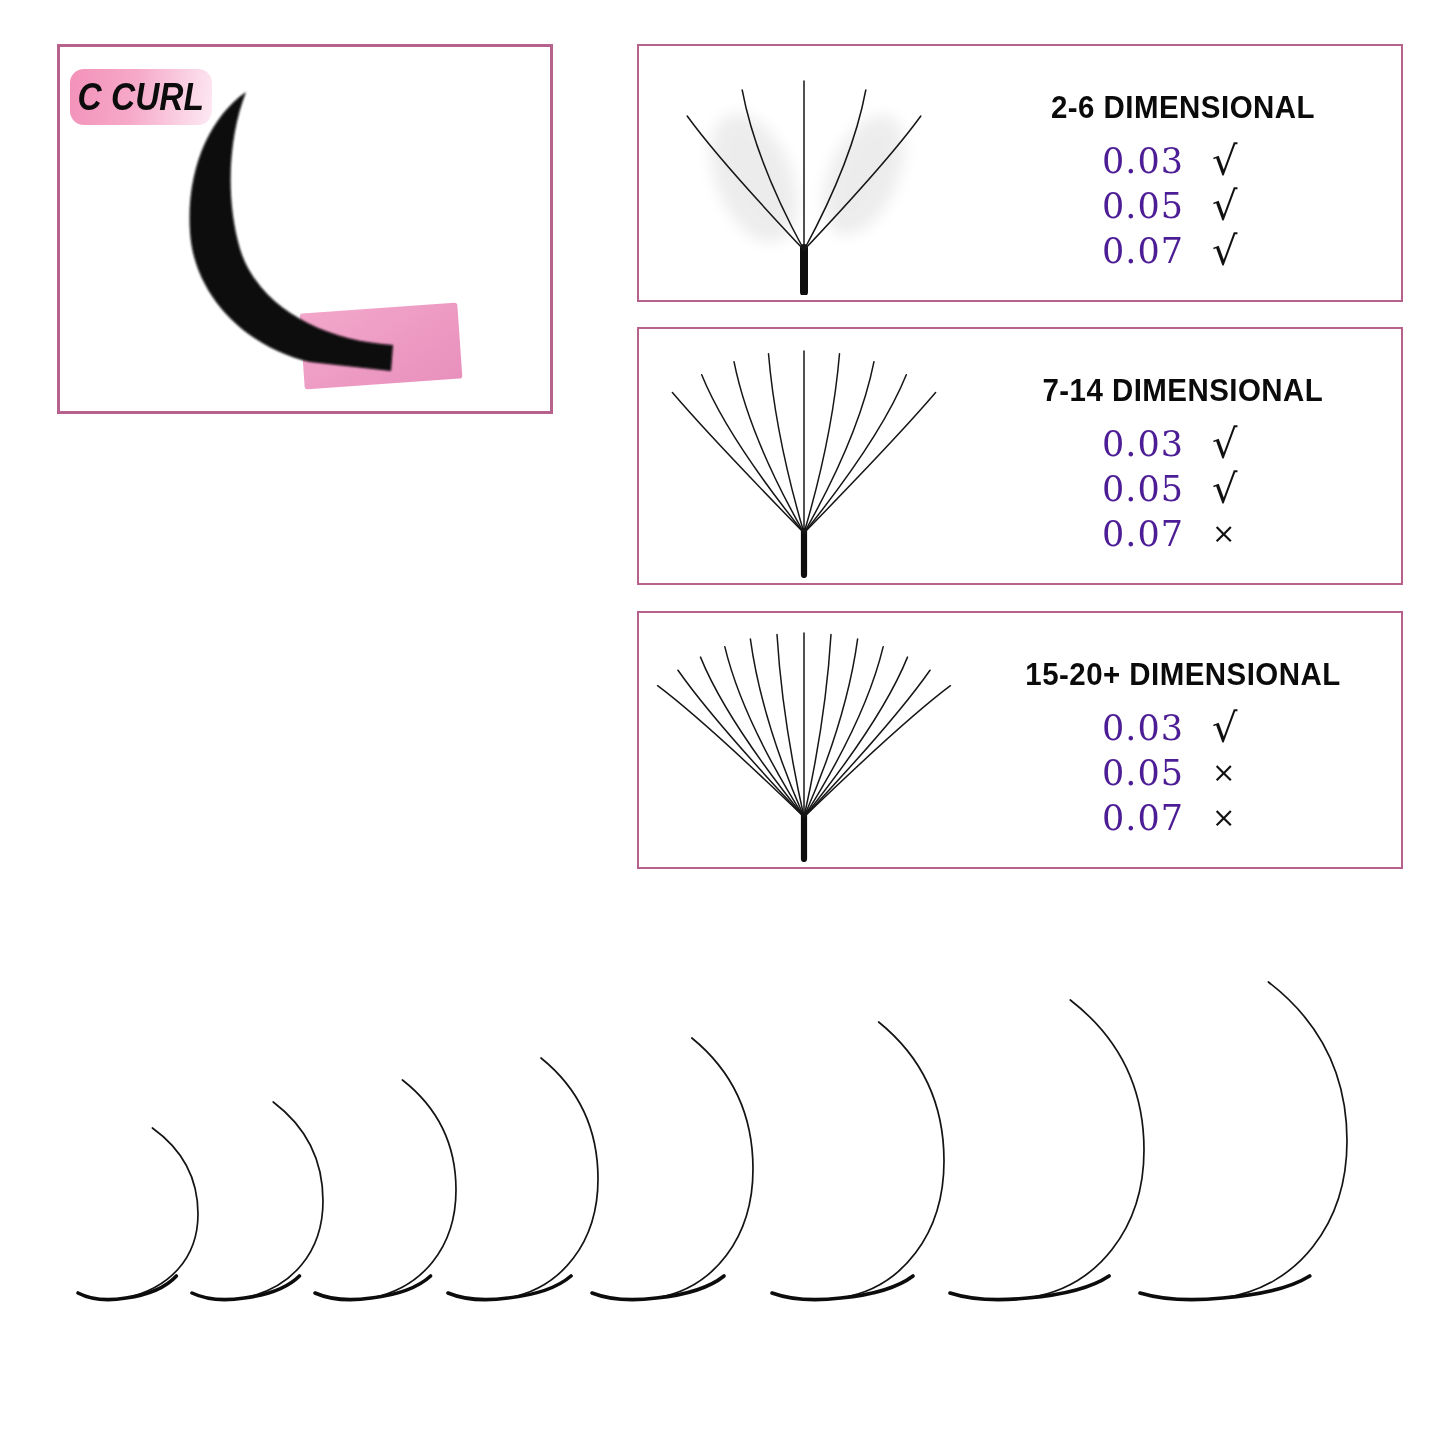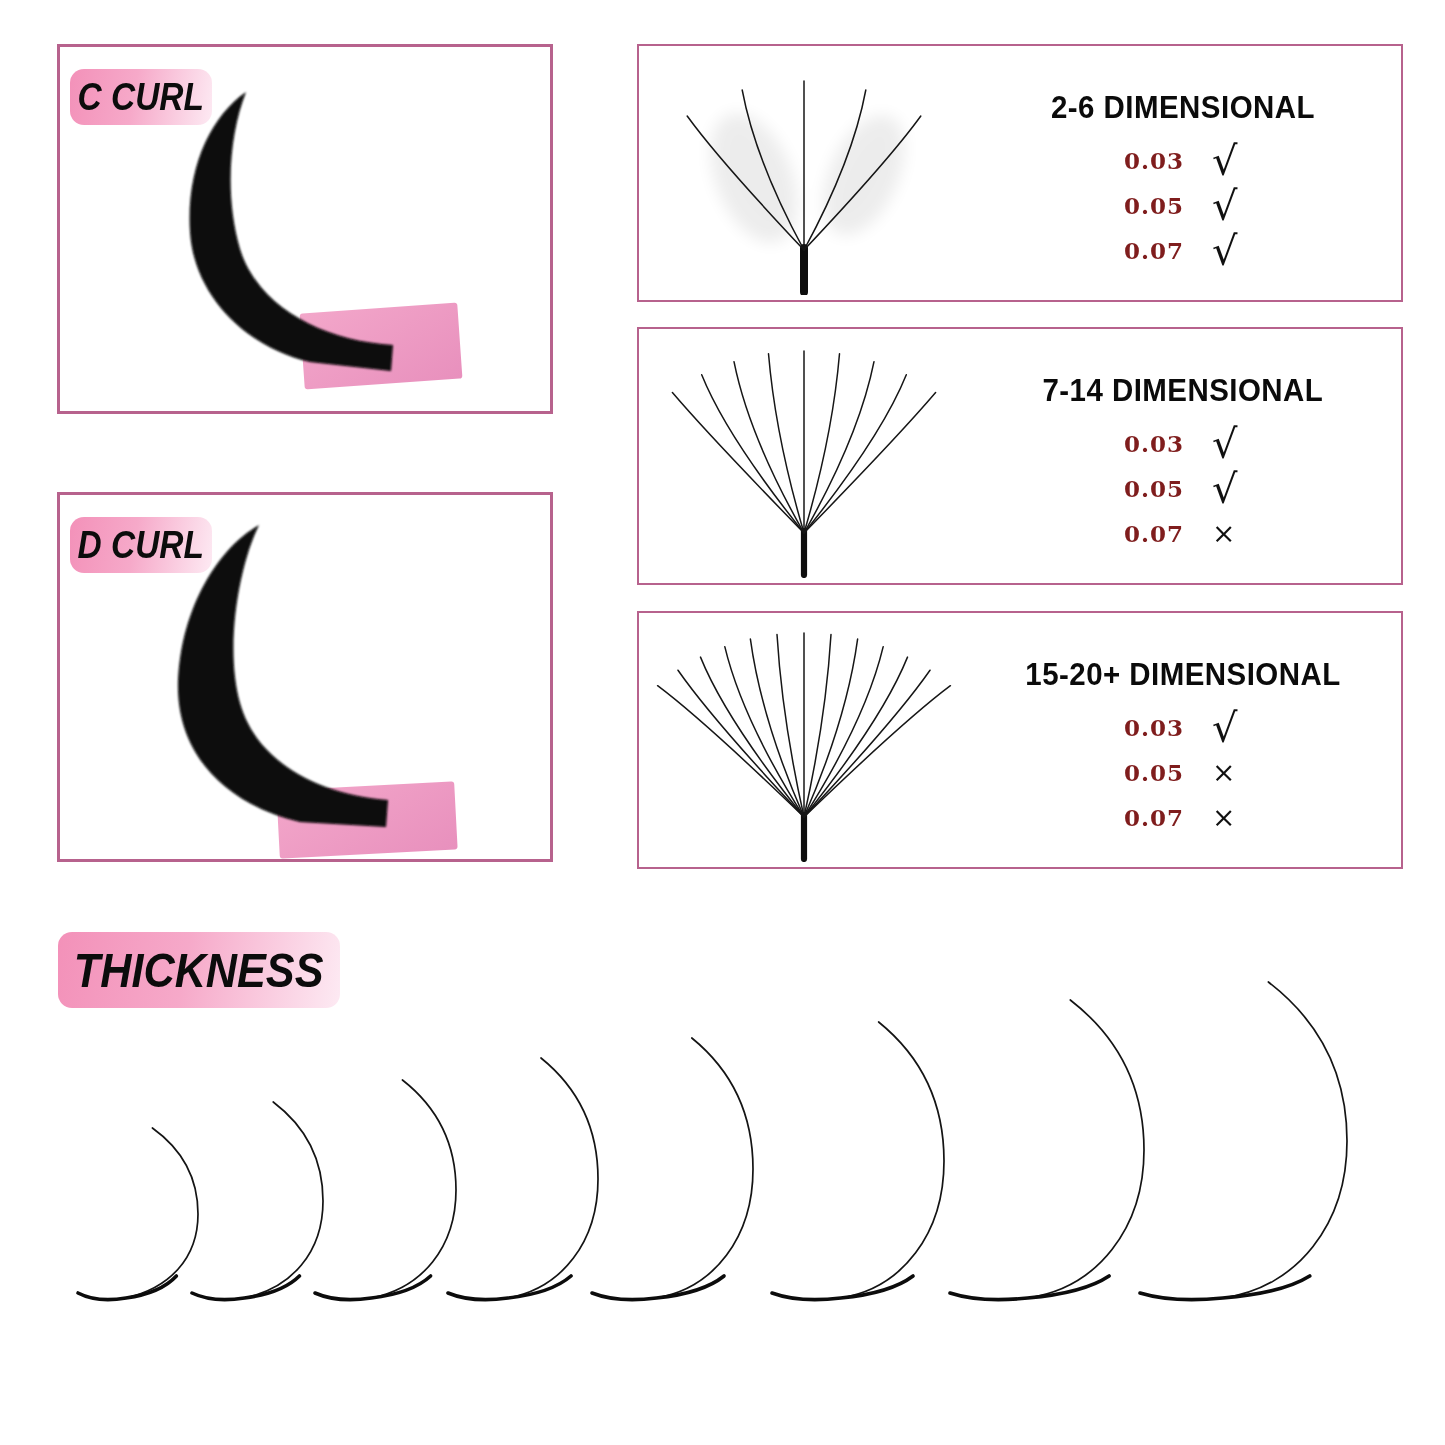--- a/index.html
+++ b/index.html
@@ -27,22 +27,22 @@
   
   .dim-card{position:absolute;left:637px;width:766px;height:258px;border:2.5px solid var(--border);
       box-sizing:border-box;background:#fff;}
   .fan{position:absolute;left:15px;bottom:5px;width:340px;height:235px;}
   .dim-right{position:absolute;left:345px;top:0;width:398px;height:100%;
       display:flex;flex-direction:column;align-items:center;}
   .dim-title{margin:44px 0 0;font-size:31px;font-weight:bold;letter-spacing:.5px;
       transform:scaleX(.95);white-space:nowrap;color:#0b0b0b;}
   .rows{margin-top:12px;display:flex;flex-direction:column;}
   .row{display:flex;align-items:center;height:45px;}
-  .row .val{font-family:"DejaVu Serif",serif;font-size:23px;letter-spacing:1px;
-      width:102px;text-align:right;color:#7f1d1d;font-weight:bold;}
+  .row .val{font-family:"DejaVu Serif",serif;font-size:35px;letter-spacing:1px;
+      width:102px;text-align:right;color:#4c1d95;}
   .row .mark{width:72px;text-align:left;margin-left:28px;font-family:"DejaVu Serif",serif;color:#101010;}
   .mark.check{font-size:40px;line-height:40px;}
   .mark.cross{font-size:28px;}
 
   
   #lengthSvg{position:absolute;left:0;top:958px;width:1445px;height:362px;}
   .size-bar{position:absolute;left:54px;top:1334px;width:1350px;height:54px;border-radius:27px;
       background:linear-gradient(180deg,#f9a6c4 0%,var(--bar) 50%,#ee7fa8 100%);}
   .size-label{position:absolute;top:50%;transform:translate(-50%,-50%);
       font-family:"DejaVu Serif",serif;font-style:italic;font-size:29px;color:#18181a;white-space:nowrap;
@@ -67,40 +67,20 @@
       <path filter="url(#softC)" fill="#070707" d="M 186,45
            C 150,70 126,122 130,185
            C 134,248 185,300 250,315
            L 331,324
            L 333,298
            C 263,294 198,260 180,202
            C 164,146 170,86 186,45 Z"></path>
     </svg>
   </section>
 
-  <section class="curl-card" id="dCard">
-    <div class="grad-label curl-label">
-      <span>D CURL</span>
-    </div>
-    <div class="pad pad-d"></div>
-    <svg class="lash-photo" viewBox="0 0 490 364">
-      <defs>
-          <filter id="softD" x="-20%" y="-20%" width="140%" height="140%">
-            <feGaussianBlur stdDeviation="1.2"></feGaussianBlur>
-          </filter>
-        </defs>
-      <path filter="url(#softD)" fill="#070707" d="M 199,30
-           C 155,55 118,120 118,195
-           C 120,268 175,312 240,327
-           L 326,332
-           L 328,305
-           C 258,300 196,266 180,208
-           C 164,150 180,68 199,30 Z"></path>
-    </svg>
-  </section>
 
   <section class="dim-card" style="top:44px">
     <svg class="fan" viewBox="0 0 340 235">
         <defs>
           <filter id="smf" x="-60%" y="-60%" width="220%" height="220%">
             <feGaussianBlur stdDeviation="8"></feGaussianBlur>
           </filter>
         </defs>
         <g filter="url(#smf)" opacity="0.07" fill="#000">
           <ellipse cx="100" cy="118" rx="38" ry="68" transform="rotate(-22 100 118)"></ellipse>
@@ -193,23 +173,20 @@
             <span class="mark cross">×</span>
           </div>
           <div class="row">
             <span class="val">0.07</span>
             <span class="mark cross">×</span>
           </div>
         </div>
     </div>
   </section>
 
-  <div class="grad-label thickness-label">
-    <span>THICKNESS</span>
-  </div>
 
   <svg id="lengthSvg" viewBox="0 0 1445 362">
       <path d="M 78 335 Q 97.2 345 126 340 C 169.2 330 198 300.72 198 256 C 198 218.16000000000003 181.2 190.64 152.4 170" stroke="#141414" stroke-width="1.7" fill="none" stroke-linecap="round"></path>
       <path d="M 78 335 Q 97.2 345 126 340 C 147.6 337 164.39999999999998 331 176.39999999999998 318" stroke="#0c0c0c" stroke-width="3.6" fill="none" stroke-linecap="round"></path>
       <path d="M 192 335 Q 212.96 345 244.4 340 C 291.56 330 323 294.48 323 243 C 323 199.44 304.65999999999997 167.76 273.22 144" stroke="#141414" stroke-width="1.7" fill="none" stroke-linecap="round"></path>
       <path d="M 192 335 Q 212.96 345 244.4 340 C 267.98 337 286.32 331 299.41999999999996 318" stroke="#0c0c0c" stroke-width="3.6" fill="none" stroke-linecap="round"></path>
       <path d="M 315 335 Q 337.56 345 371.4 340 C 422.15999999999997 330 456 289.2 456 232 C 456 183.6 436.26 148.4 402.42 122" stroke="#141414" stroke-width="1.7" fill="none" stroke-linecap="round"></path>
       <path d="M 315 335 Q 337.56 345 371.4 340 C 396.78 337 416.52 331 430.62 318" stroke="#0c0c0c" stroke-width="3.6" fill="none" stroke-linecap="round"></path>
       <path d="M 448 335 Q 472 345 508 340 C 562 330 598 283.92 598 221 C 598 167.76000000000002 577 129.04 541 100" stroke="#141414" stroke-width="1.7" fill="none" stroke-linecap="round"></path>
       <path d="M 448 335 Q 472 345 508 340 C 535 337 556 331 571 318" stroke="#0c0c0c" stroke-width="3.6" fill="none" stroke-linecap="round"></path>

